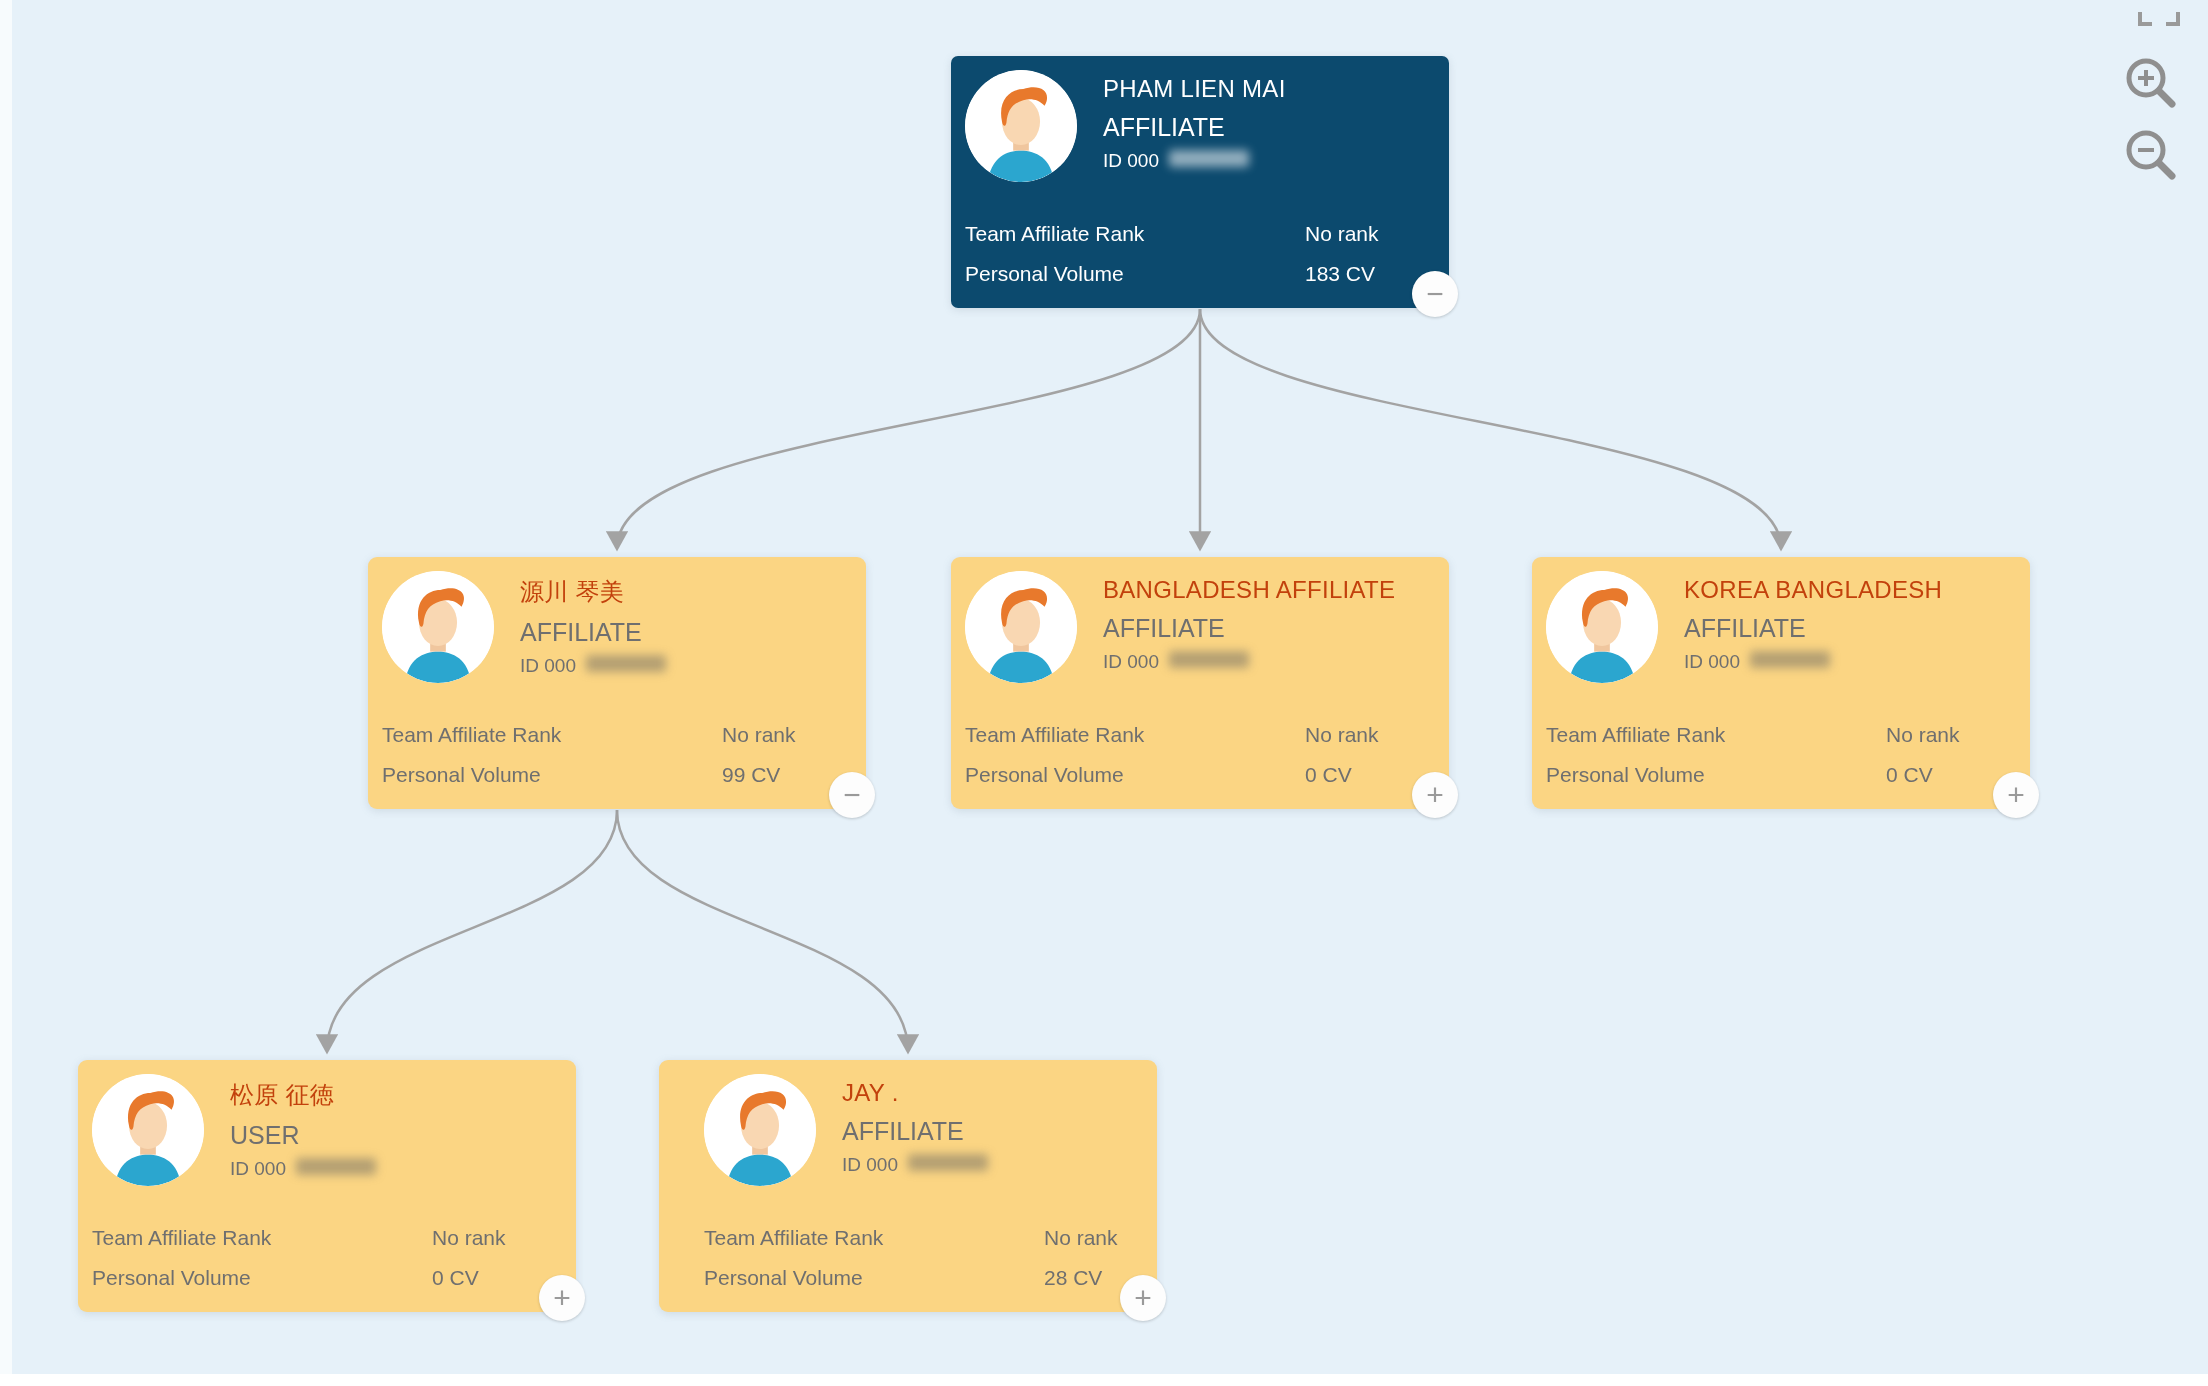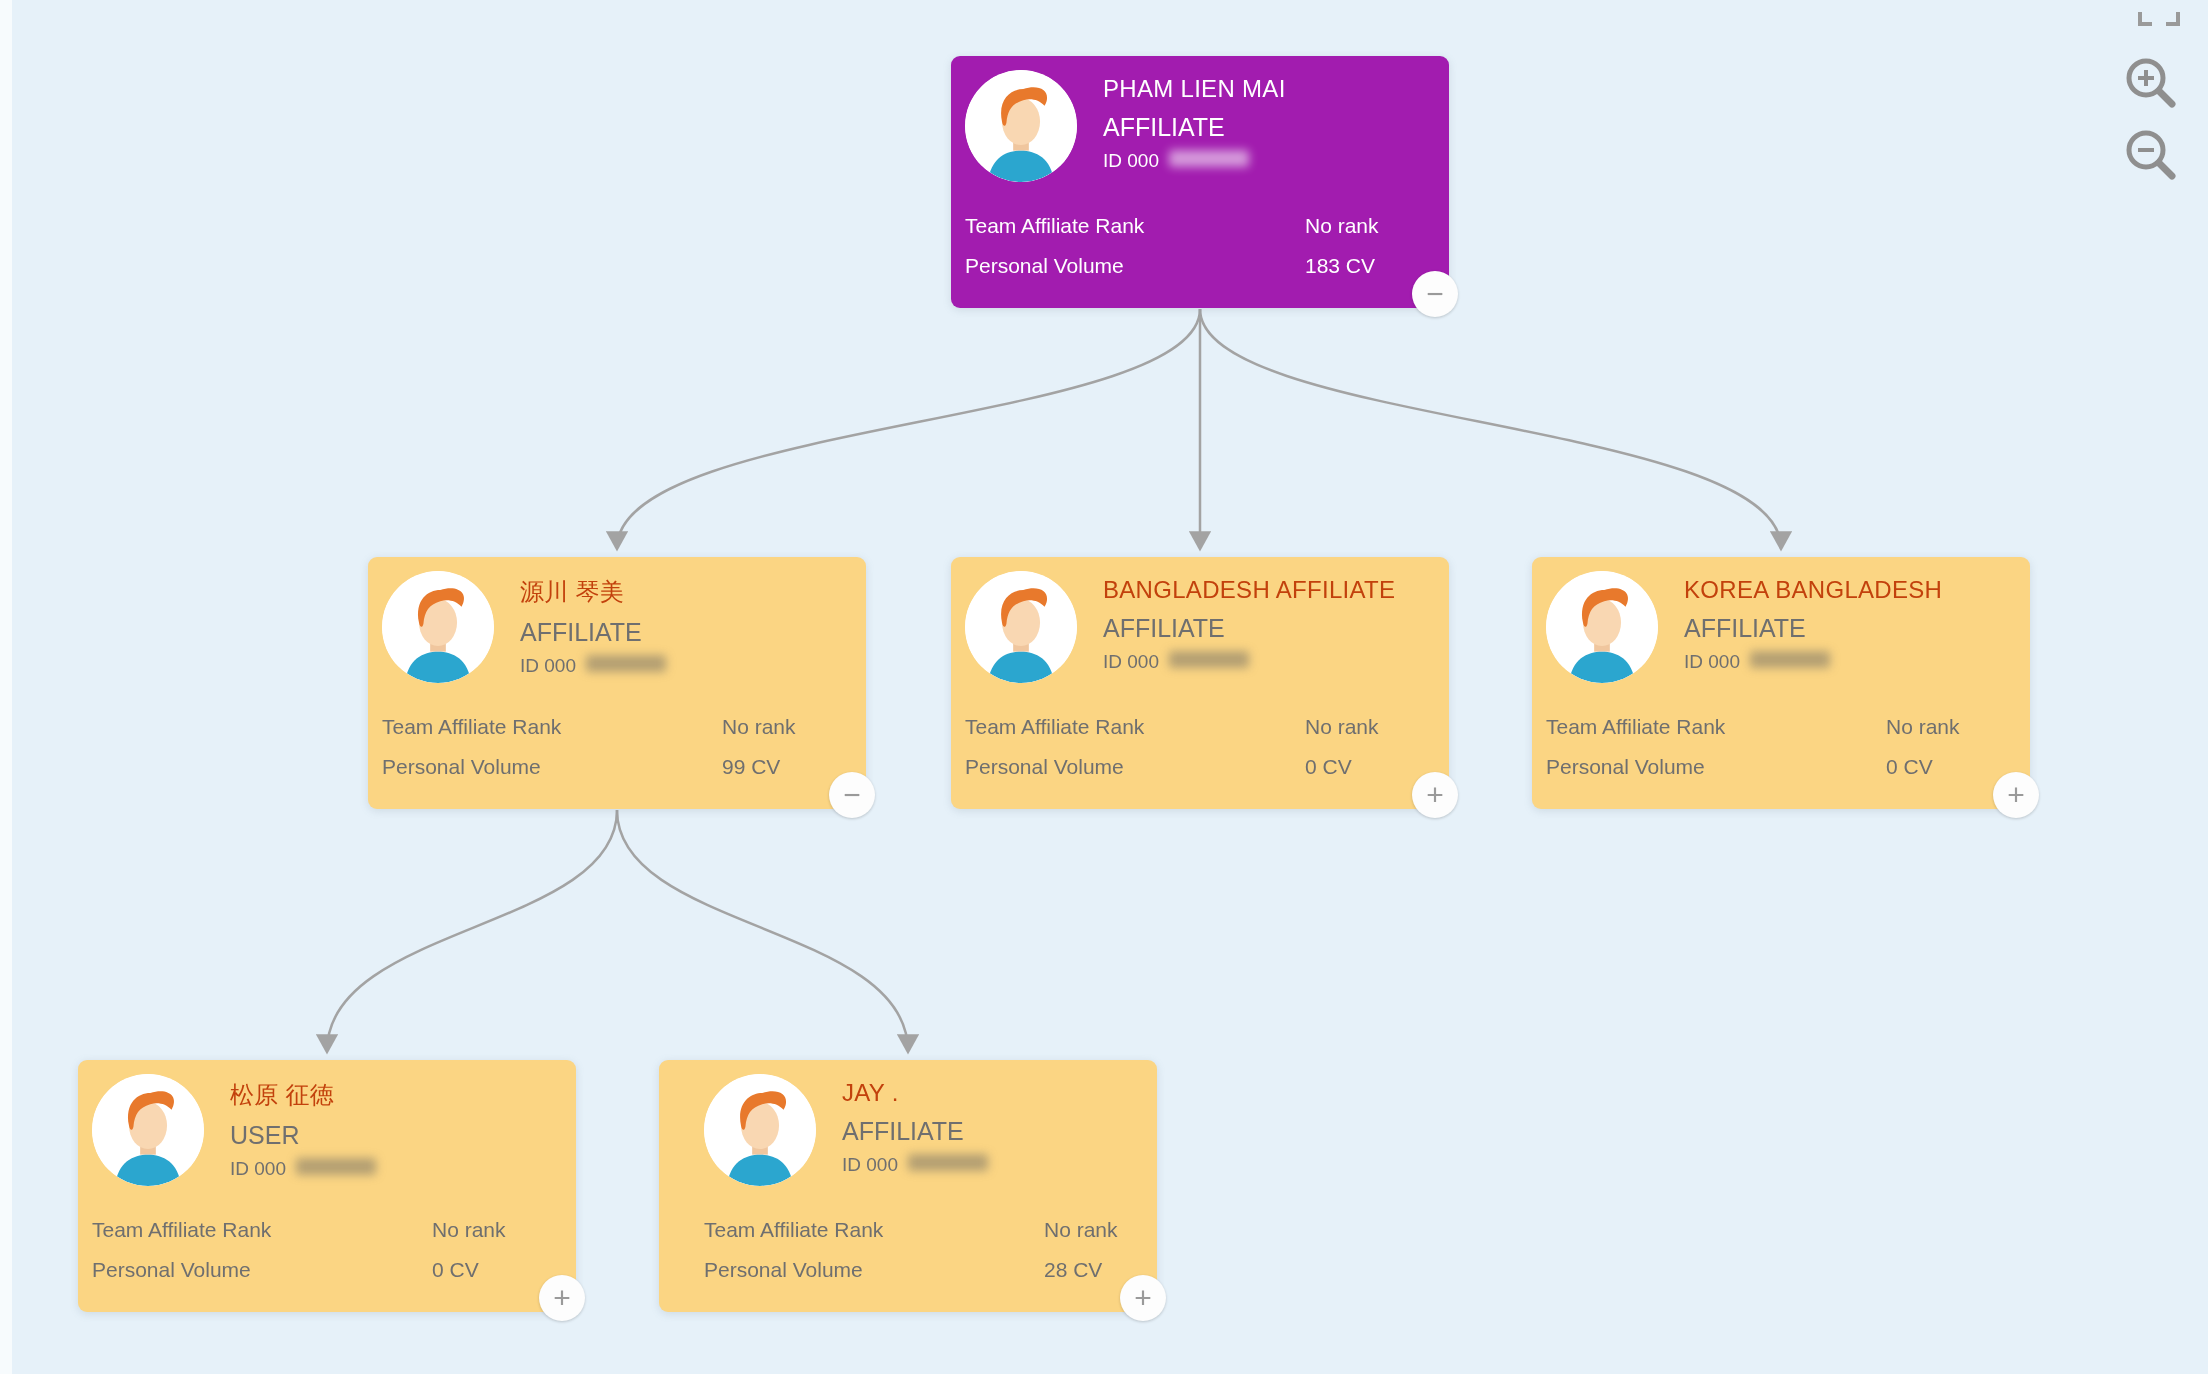--- a/index.html
+++ b/index.html
@@ -17,21 +17,21 @@
 
   svg.connectors{position:absolute;left:0;top:0;}
 
   
   .card{
     position:absolute;
     width:498px;height:252px;
     border-radius:9px;
     box-shadow:0 2px 8px rgba(110,130,145,.20);
   }
-  .card.root{background:#a21caf;color:#ffffff;}
+  .card.root{background:#0c4a6e;color:#ffffff;border-radius:7px;}
   .card.child{background:#fbd583;color:#6f6f6f;}
 
   .pos-0{left:951px;top:56px;}
   .pos-1{left:368px;top:557px;}
   .pos-2{left:951px;top:557px;}
   .pos-3{left:1532px;top:557px;}
   .pos-4{left:78px;top:1060px;}
   .pos-5{left:659px;top:1060px;padding-left:31px;}
 
   .card-top{display:flex;padding:14px 14px 0 14px;height:128px;}
@@ -42,21 +42,21 @@
   .role{font-size:25px;margin-top:10px;}
   .idline{font-size:19px;margin-top:8px;display:flex;align-items:flex-start;}
   .blur-chip{width:80px;height:17px;margin-left:10px;border-radius:3px;filter:blur(5px);}
   .card.root .name,.card.root .role,.card.root .idline{color:#ffffff;}
   .card.child .name{color:#c2410c;}
   .card.child .role,.card.child .idline{color:#6f6f6f;}
   .card.root .blur-chip{background:rgba(255,255,255,.55);}
   .card.child .blur-chip{background:rgba(95,95,95,.45);}
 
   .rows{margin-top:22px;padding:0 14px;}
-  .row{display:flex;align-items:center;height:40px;font-size:21px;}
+  .row{display:flex;align-items:flex-end;height:40px;font-size:21px;}
   .row .lab{flex:0 0 340px;}
   .row .val{flex:1;}
   .card.root .row{color:#ffffff;}
   .card.child .row{color:#6f6f6f;}
 
   .toggle{
     position:absolute;right:-9px;bottom:-9px;
     width:46px;height:46px;border-radius:50%;
     background:#fdfdfd;
     box-shadow:0 1px 3px rgba(0,0,0,.18);

